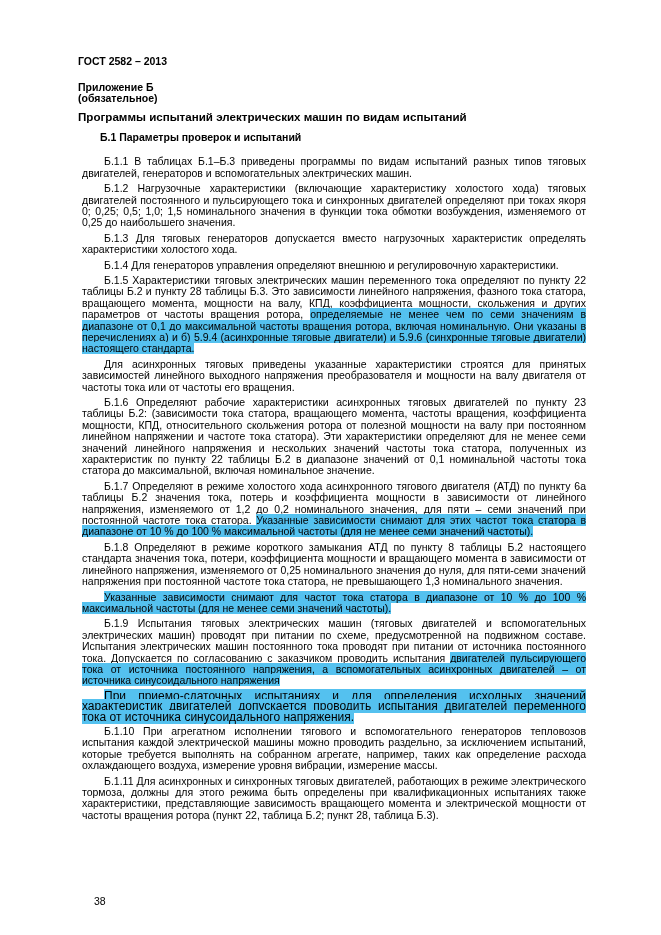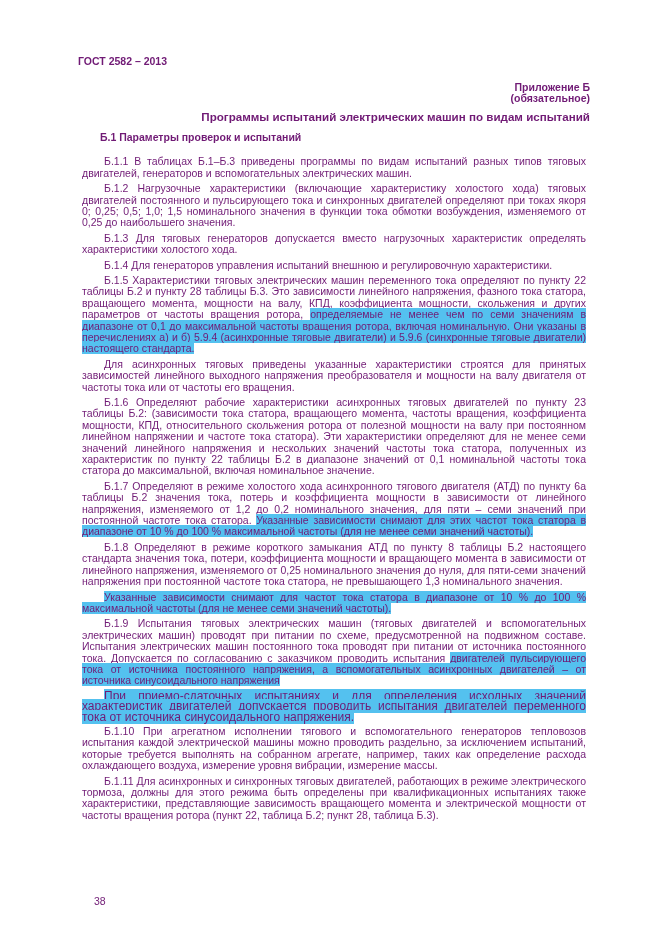--- a/index.html
+++ b/index.html
@@ -5,40 +5,40 @@
   html, body {
     margin: 0;
     padding: 0;
     background: #ffffff;
   }
   .page {
     position: relative;
     width: 661px;
     height: 935px;
     background: #ffffff;
-    color: #701a75;
+    color: #000000;
     font-family: "Liberation Sans", "DejaVu Sans", sans-serif;
     box-sizing: border-box;
     padding: 56px 71px 0 78px;
     overflow: hidden;
   }
   .doc-header {
     font-size: 10.5px;
     font-weight: bold;
     line-height: 11.5px;
     margin: 0 0 14px 0;
   }
   .center-line {
-    text-align: right;
+    text-align: left;
     font-weight: bold;
     font-size: 10.5px;
     line-height: 11.6px;
   }
   .doc-title {
-    text-align: right;
+    text-align: left;
     font-weight: bold;
     font-size: 11.6px;
     line-height: 13px;
     margin: 5px 0 9px 0;
   }
   .section-heading {
     font-weight: bold;
     font-size: 10.5px;
     line-height: 11.6px;
     margin: 0 0 13px 0;
@@ -76,21 +76,21 @@
   <div class="center-line">(обязательное)</div>
 
   <div class="doc-title">Программы испытаний электрических машин по видам испытаний</div>
 
   <div class="section-heading">Б.1 Параметры проверок и испытаний</div>
 
   <div class="body-text">
       <p class="para"><span>Б.1.1 В таблицах Б.1–Б.3 приведены программы по видам испытаний разных типов тяговых двигателей, генераторов и вспомогательных электрических машин.</span></p>
       <p class="para"><span>Б.1.2 Нагрузочные характеристики (включающие характеристику холостого хода) тяговых двигателей постоянного и пульсирующего тока и синхронных двигателей определяют при токах якоря 0; 0,25; 0,5; 1,0; 1,5 номинального значения в функции тока обмотки возбуждения, изменяемого от 0,25 до наибольшего значения.</span></p>
       <p class="para"><span>Б.1.3 Для тяговых генераторов допускается вместо нагрузочных характеристик определять характеристики холостого хода.</span></p>
-      <p class="para"><span>Б.1.4 Для генераторов управления испытаний внешнюю и регулировочную характеристики.</span></p>
+      <p class="para"><span>Б.1.4 Для генераторов управления определяют внешнюю и регулировочную характеристики.</span></p>
       <p class="para"><span>Б.1.5 Характеристики тяговых электрических машин переменного тока определяют по пункту 22 таблицы Б.2 и пункту 28 таблицы Б.3. Это зависимости линейного напряжения, фазного тока статора, вращающего момента, мощности на валу, КПД, коэффициента мощности, скольжения и других параметров от частоты вращения ротора, </span><span class="hl">определяемые не менее чем по семи значениям в диапазоне от 0,1 до максимальной частоты вращения ротора, включая номинальную. Они указаны в перечислениях а) и б) 5.9.4 (асинхронные тяговые двигатели) и 5.9.6 (синхронные тяговые двигатели) настоящего стандарта.</span></p>
       <p class="para"><span>Для асинхронных тяговых приведены указанные характеристики строятся для принятых зависимостей линейного выходного напряжения преобразователя и мощности на валу двигателя от частоты тока или от частоты его вращения.</span></p>
       <p class="para"><span>Б.1.6 Определяют рабочие характеристики асинхронных тяговых двигателей по пункту 23 таблицы Б.2: (зависимости тока статора, вращающего момента, частоты вращения, коэффициента мощности, КПД, относительного скольжения ротора от полезной мощности на валу при постоянном линейном напряжении и частоте тока статора). Эти характеристики определяют для не менее семи значений линейного напряжения и нескольких значений частоты тока статора, полученных из характеристик по пункту 22 таблицы Б.2 в диапазоне значений от 0,1 номинальной частоты тока статора до максимальной, включая номинальное значение.</span></p>
       <p class="para"><span>Б.1.7 Определяют в режиме холостого хода асинхронного тягового двигателя (АТД) по пункту 6а таблицы Б.2 значения тока, потерь и коэффициента мощности в зависимости от линейного напряжения, изменяемого от 1,2 до 0,2 номинального значения, для пяти – семи значений при постоянной частоте тока статора. </span><span class="hl">Указанные зависимости снимают для этих частот тока статора в диапазоне от 10 % до 100 % максимальной частоты (для не менее семи значений частоты).</span></p>
       <p class="para"><span>Б.1.8 Определяют в режиме короткого замыкания АТД по пункту 8 таблицы Б.2 настоящего стандарта значения тока, потери, коэффициента мощности и вращающего момента в зависимости от линейного напряжения, изменяемого от 0,25 номинального значения до нуля, для пяти-семи значений напряжения при постоянной частоте тока статора, не превышающего 1,3 номинального значения.</span></p>
       <p class="para"><span class="hl">Указанные зависимости снимают для частот тока статора в диапазоне от 10 % до 100 % максимальной частоты (для не менее семи значений частоты).</span></p>
       <p class="para"><span>Б.1.9 Испытания тяговых электрических машин (тяговых двигателей и вспомогательных электрических машин) проводят при питании по схеме, предусмотренной на подвижном составе. Испытания электрических машин постоянного тока проводят при питании от источника постоянного тока. Допускается по согласованию с заказчиком проводить испытания </span><span class="hl">двигателей пульсирующего тока от источника постоянного напряжения, а вспомогательных асинхронных двигателей – от источника синусоидального напряжения</span></p>
       <p class="para small"><span class="hl">При приемо-сдаточных испытаниях и для определения исходных значений характеристик двигателей допускается проводить испытания двигателей переменного тока от источника синусоидального напряжения.</span></p>
       <p class="para"><span>Б.1.10 При агрегатном исполнении тягового и вспомогательного генераторов тепловозов испытания каждой электрической машины можно проводить раздельно, за исключением испытаний, которые требуется выполнять на собранном агрегате, например, таких как определение расхода охлаждающего воздуха, измерение уровня вибрации, измерение массы.</span></p>
       <p class="para"><span>Б.1.11 Для асинхронных и синхронных тяговых двигателей, работающих в режиме электрического тормоза, должны для этого режима быть определены при квалификационных испытаниях также характеристики, представляющие зависимость вращающего момента и электрической мощности от частоты вращения ротора (пункт 22, таблица Б.2; пункт 28, таблица Б.3).</span></p>

